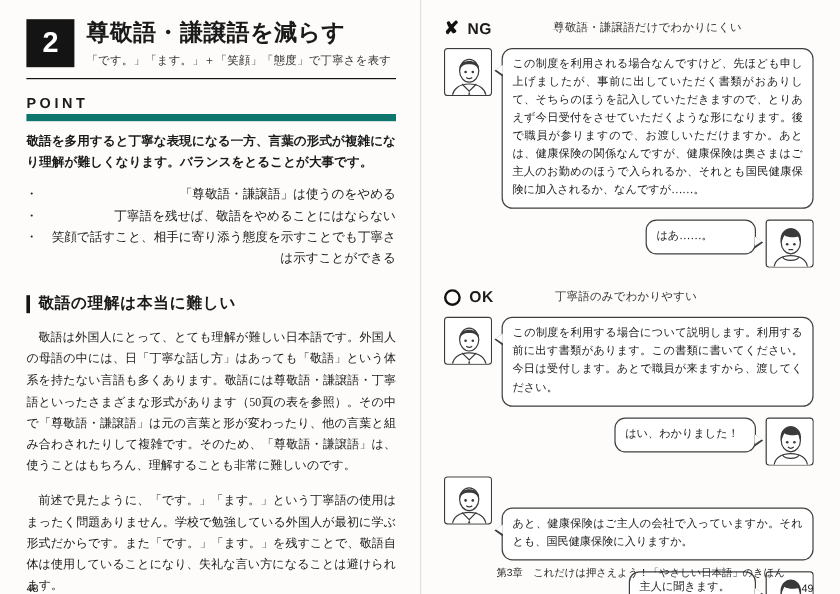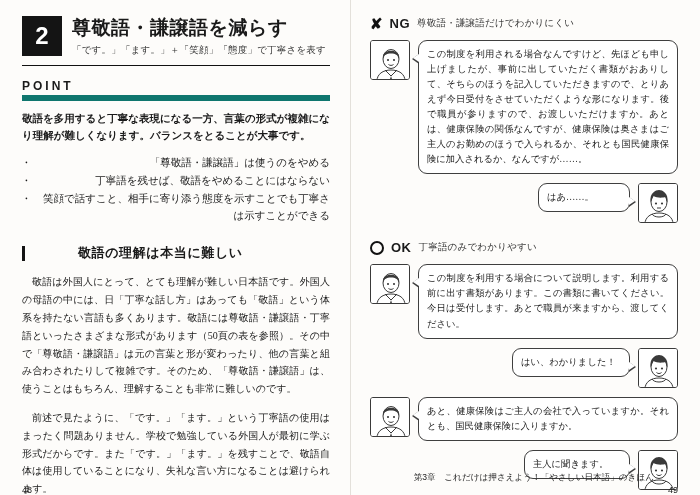--- a/index.html
+++ b/index.html
@@ -102,21 +102,20 @@
     content: "・";
     position: absolute;
     left: -1px; top: 0;
   }
 
   
   .sec-head {
     margin-top: 20px;
     display: flex;
     align-items: center;
-    gap: 46px;
   }
   .sec-bar {
     width: 3px; height: 15px;
     background: #141414;
     margin-right: 7px;
     flex: 0 0 3px;
   }
   .sec-title {
     font-family: "Liberation Sans", sans-serif;
     font-size: 13px;
@@ -154,20 +153,21 @@
   .conv-label {
     font-family: "Liberation Sans", sans-serif;
     font-size: 13px;
     font-weight: bold;
     letter-spacing: 0.5px;
   }
   .conv-note {
     font-size: 9.5px;
     color: #333;
     letter-spacing: 0.2px;
+    margin-left: 44px;
   }
 
   .turn {
     display: flex;
     align-items: flex-start;
     margin-bottom: 9px;
   }
   .turn.right { flex-direction: row-reverse; }
   .bubble {
     border: 1px solid #3f3f3f;
@@ -373,21 +373,21 @@
           <path d="M6 40c0-7 6-11 14-11s14 4 14 11z" fill="#ffffff" stroke="#3a3a3a" stroke-width="1"></path>
           <path d="M14 29l6 6 6-6" fill="none" stroke="#3a3a3a" stroke-width="1"></path>
           <path d="M20 35l-1.6 5h3.2z" fill="#3a3a3a"></path>
           <ellipse cx="20" cy="18" rx="8" ry="9.5" fill="#ffffff" stroke="#3a3a3a" stroke-width="1"></ellipse>
           <path d="M12 15c1-7 15-7 16 0 .4 2.6-.4 2.6-.4 2.6-.8-3.6-3-5-7.6-5s-6.8 1.4-7.6 5c0 0-.6 0-.4-2.6z" fill="#3a3a3a"></path>
           <circle cx="17" cy="19" r="1.1" fill="#3a3a3a"></circle>
           <circle cx="23" cy="19" r="1.1" fill="#3a3a3a"></circle>
           <path d="M17.5 23.5c1.6 1.2 3.4 1.2 5 0" fill="none" stroke="#3a3a3a" stroke-width="1"></path>
         </svg>
       </div>
-      <div class="bubble" style="width:268px;">あと、健康保険はご主人の会社で入っていますか。それとも、国民健康保険に入りますか。</div>
+      <div class="bubble" style="width:268px;margin-top:26px;">あと、健康保険はご主人の会社で入っていますか。それとも、国民健康保険に入りますか。</div>
     </div>
 
     <div class="turn right">
       <div class="avatar">
         <svg width="40" height="40" viewBox="0 0 40 40">
           <rect x="0" y="0" width="40" height="40" fill="#ffffff"></rect>
           <path d="M6 40c0-7 6-11 14-11s14 4 14 11z" fill="#ffffff" stroke="#3a3a3a" stroke-width="1"></path>
           <path d="M13 30c2 4 12 4 14 0" fill="none" stroke="#3a3a3a" stroke-width="1"></path>
           <ellipse cx="20" cy="18" rx="8" ry="9.5" fill="#ffffff" stroke="#3a3a3a" stroke-width="1"></ellipse>
           <path d="M11.5 18c-1-9 5-12 8.5-12s9.5 3 8.5 12c0 0-1.5-1-2-5-3 1-9 1-12-1-1 2.5-2 5-3 6z" fill="#3a3a3a"></path>

